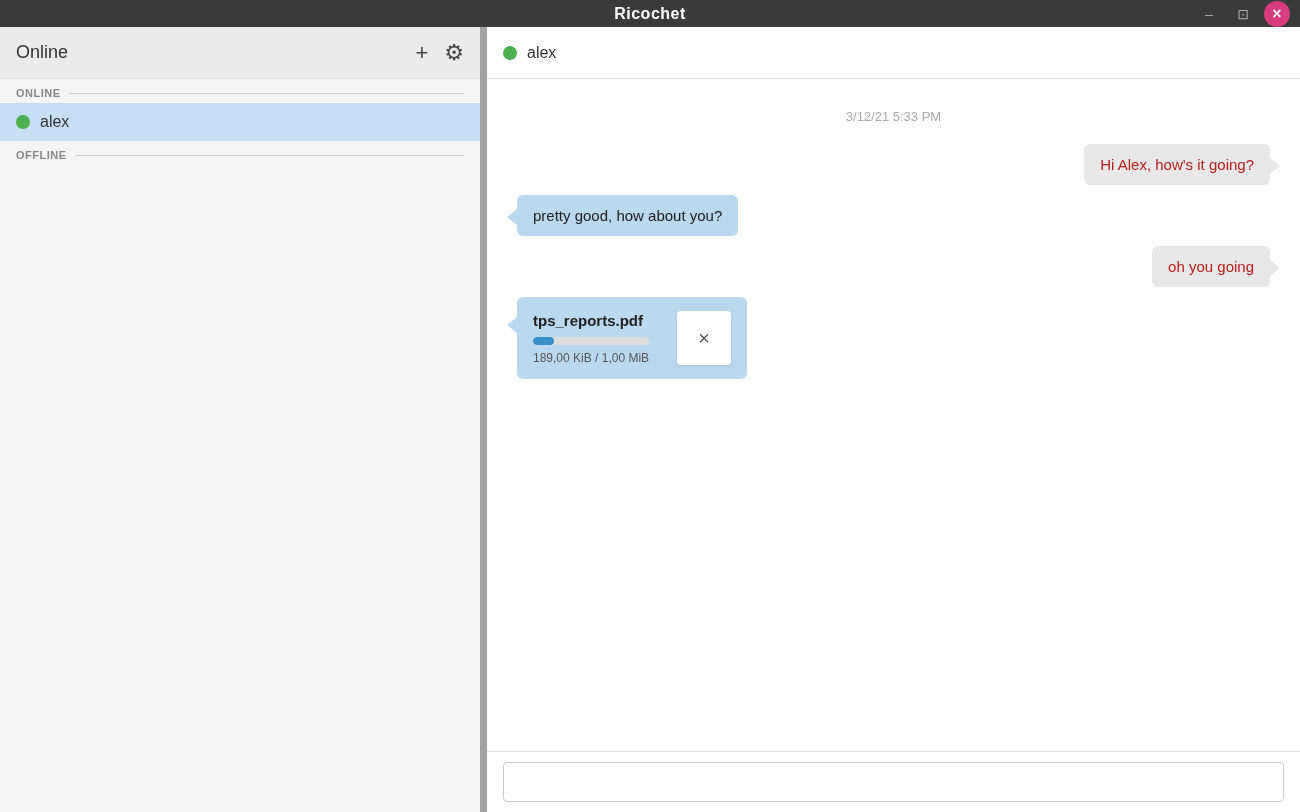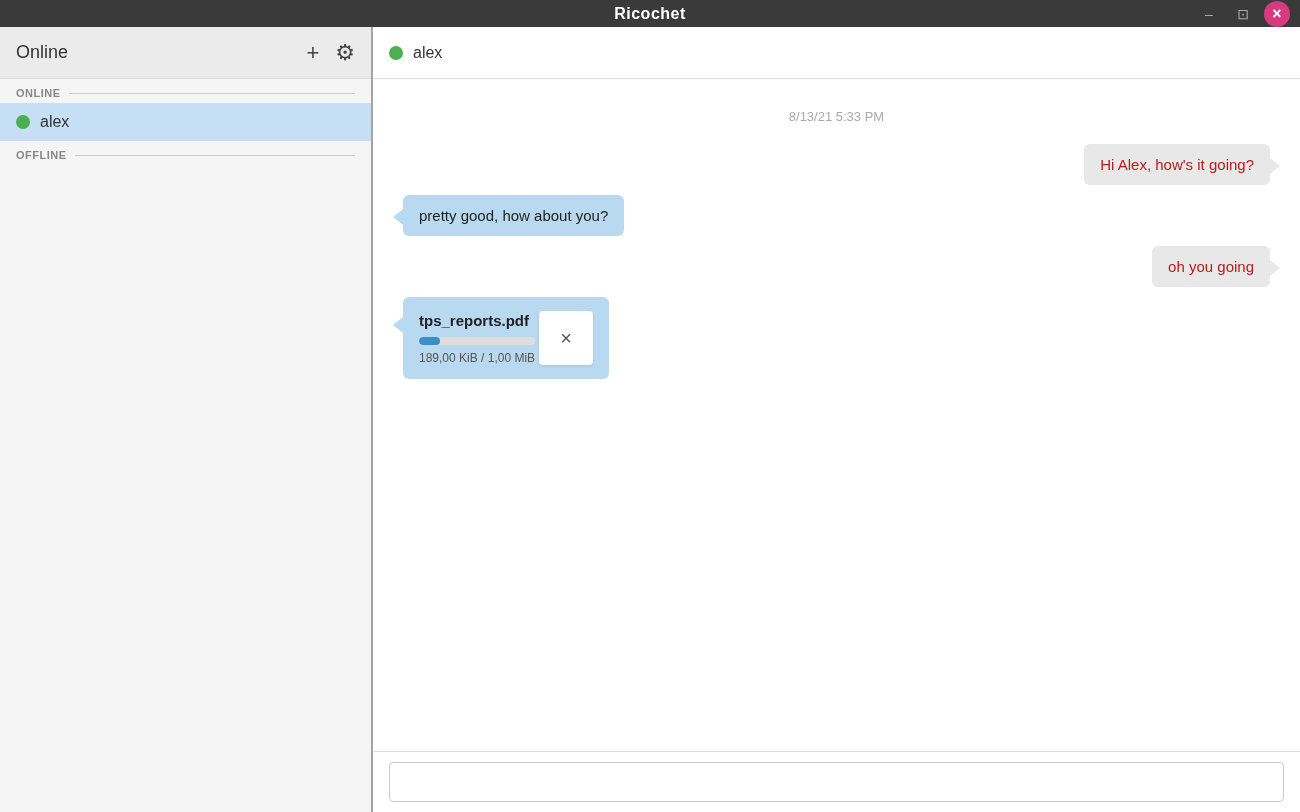--- a/index.html
+++ b/index.html
@@ -59,23 +59,23 @@
 
     
     #main {
       display: flex;
       flex: 1;
       overflow: hidden;
     }
 
     
     #sidebar {
-      width: 373px;
+      width: 487px;
       background: #f5f5f5;
-      border-right: 2px solid #a3a3a3;
+      border-right: 7px solid #a3a3a3;
       display: flex;
       flex-direction: column;
       flex-shrink: 0;
     }
 
     #sidebar-header {
       height: 52px;
       background: #ebebeb;
       border-bottom: 1px solid #ddd;
       display: flex;
@@ -245,21 +245,21 @@
     }
 
     
     .file-bubble {
       background: #b8d9f0;
       border-radius: 6px;
       padding: 14px 16px;
       max-width: 60%;
       display: flex;
       align-items: center;
-      gap: 4px;
+      gap: 28px;
       position: relative;
     }
     .file-bubble::before {
       content: '';
       position: absolute;
       left: -10px;
       top: 20px;
       border-width: 8px 10px 8px 0;
       border-style: solid;
       border-color: transparent #b8d9f0 transparent transparent;
@@ -357,21 +357,21 @@
 
   <div id="chat-area">
 
     <div id="chat-header">
       <div id="chat-header-status"></div>
       <span id="chat-header-name">alex</span>
     </div>
 
     <div id="chat-messages">
 
-      <div class="timestamp">8/13/21 5:33 PM</div>
+      <div class="timestamp">3/12/21 5:33 PM</div>
 
       <div class="msg-row sent">
         <div class="bubble sent">
           <span>Hi Alex, how's it going?</span>
         </div>
       </div>
 
       <div class="msg-row received">
         <div class="bubble received">
           <span>pretty good, how about you?</span>

